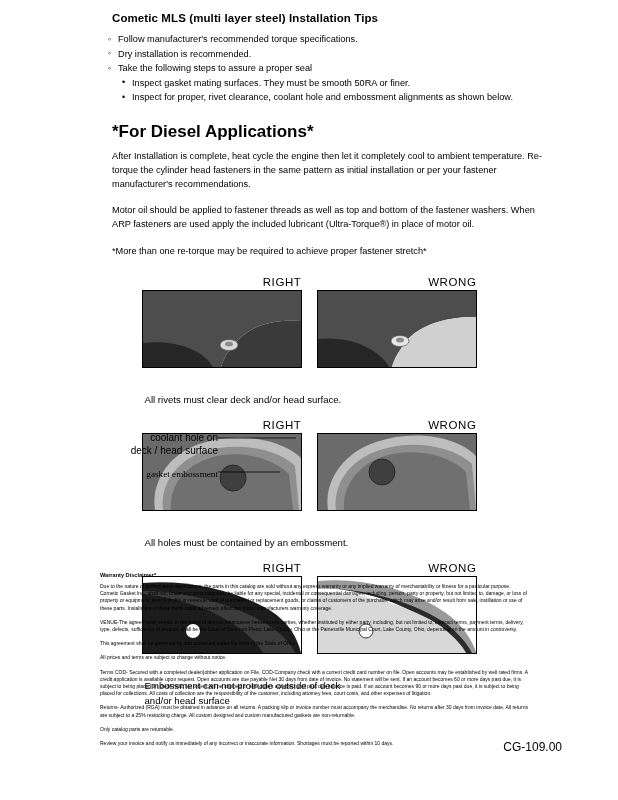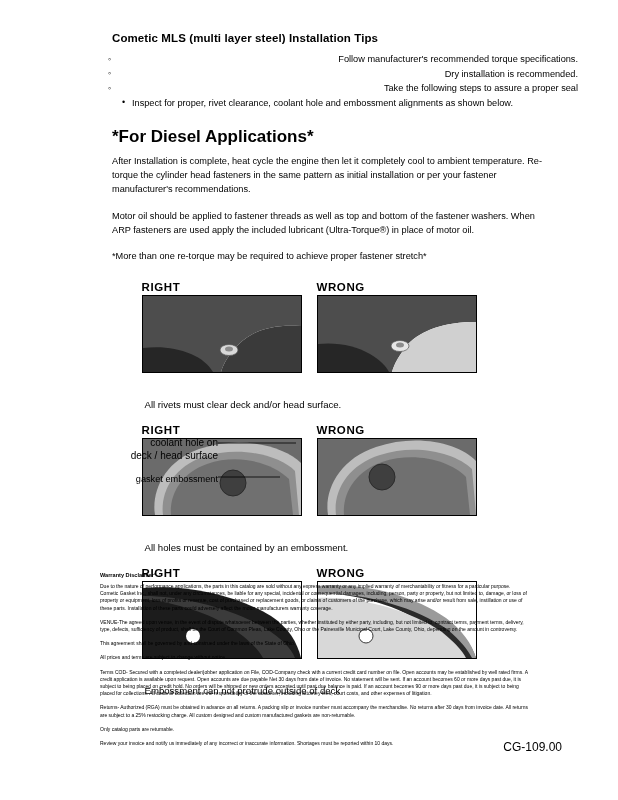--- a/index.html
+++ b/index.html
@@ -13,39 +13,38 @@
     font-family: "Liberation Sans", sans-serif;
     color: #000000;
     position: relative;
     overflow: hidden;
   }
   .page {
     position: relative;
     width: 618px;
     height: 776px;
     box-sizing: border-box;
-    padding: 32px 40px 0 40px;
+    padding: 12px 40px 0 40px;
   }
   h1.title {
     font-size: 11.5px;
     font-weight: bold;
     margin: 0 0 8px 72px;
     letter-spacing: 0.1px;
   }
   ul.bullets {
     list-style: none;
     margin: 0 0 0 68px;
     padding: 0;
     font-size: 9.2px;
     line-height: 14.5px;
   }
   ul.bullets > li {
     position: relative;
     padding-left: 10px;
-    text-align: right;
   }
   ul.bullets > li::before {
     content: "\25E6";
     position: absolute;
     left: 0;
     top: -0.5px;
     font-size: 9px;
   }
   ul.sub {
     list-style: none;
@@ -87,23 +86,23 @@
   }
   .fig-row {
     display: flex;
     justify-content: center;
     gap: 15px;
   }
   .fig-col {
     width: 160px;
   }
   .fig-label {
-    text-align: left;
+    text-align: right;
     font-size: 11.5px;
-    font-weight: bold;
+    font-weight: normal;
     letter-spacing: 0.6px;
     margin-bottom: 2px;
   }
   .fig-box {
     width: 160px;
     height: 78px;
     border: 1px solid #000;
     box-sizing: border-box;
     position: relative;
     overflow: hidden;
@@ -159,20 +158,21 @@
 <div class="page">
 
   <h1 class="title">Cometic MLS (multi layer steel) Installation Tips</h1>
 
   <ul class="bullets">
     <li>Follow manufacturer's recommended torque specifications.</li>
     <li>Dry installation is recommended.</li>
     <li>Take the following steps to assure a proper seal</li>
   </ul>
   <ul class="sub" style="margin-left:82px;">
+    <li>Inspect gasket mating surfaces.  They must be smooth 50RA or finer.</li>
     <li>Inspect for proper, rivet clearance, coolant hole and embossment alignments as shown below.</li>
   </ul>
 
   <h2 class="subhead">*For Diesel Applications*</h2>
   <p class="body">After Installation is complete, heat cycle the engine then let it completely cool to ambient temperature. Re-torque the cylinder head fasteners in the same pattern as initial installation or per your fastener manufacturer's recommendations.</p>
   <p class="body">Motor oil should be applied to fastener threads as well as top and bottom of the fastener washers. When ARP fasteners are used apply the included lubricant (Ultra-Torque®) in place of motor oil.</p>
   <p class="body last">*More than one re-torque may be required to achieve proper fastener stretch*</p>
 
   <div class="figures">
 
@@ -244,21 +244,21 @@
       <div class="caption-wrap">
         <div class="caption-inner">
           <div class="fig-caption">All holes must be contained by an embossment.</div>
         </div>
       </div>
 
       <div style="position:absolute; left:-22px; top:12px; width:200px; text-align:right; font-size:10px; line-height:13px;">
         <div>coolant hole on</div>
         <div>deck / head surface</div>
       </div>
-      <div style="position:absolute; left:-22px; top:50px; width:200px; text-align:right; font-size:9.2px;">gasket embossment</div>
+      <div style="position:absolute; left:-22px; top:50px; width:200px; text-align:right; font-size:9.2px;font-family:Liberation Serif, serif;">gasket embossment</div>
       <svg style="position:absolute; left:178px; top:0px;" width="130" height="76">
         <line x1="0" y1="19" x2="78" y2="19" stroke="#000" stroke-width="0.8"></line>
         <line x1="0" y1="53" x2="62" y2="53" stroke="#000" stroke-width="0.8"></line>
       </svg>
     </div>
 
     <div class="group">
       <div class="fig-row">
         <div class="fig-col">
           <div class="fig-label">RIGHT</div>
@@ -280,20 +280,21 @@
               <path d="M0,12 C42,10 96,24 130,48 C142,58 150,68 154,76 L158,76 C154,62 144,48 128,36 C94,12 42,0 0,4 Z" fill="#9a9a9a"></path>
               <path d="M0,16 C40,14 92,28 124,50 C136,60 144,68 148,76 L0,76 Z" fill="#d8d8d8"></path>
               <circle cx="48" cy="54" r="7" fill="#ffffff" stroke="#3a3a3a" stroke-width="1"></circle>
             </svg>
           </div>
         </div>
       </div>
       <div class="caption-wrap">
         <div class="caption-inner">
           <div class="fig-caption">Embossment can not protrude outside of deck</div>
+          <div class="fig-caption">and/or head surface</div>
         </div>
       </div>
     </div>
 
   </div>
 
   <div class="warranty">
     <h3>Warranty Disclaimer*</h3>
     <p>Due to the nature of performance applications, the parts in this catalog are sold without any express warranty or any implied warranty of merchantability or fitness for a particular purpose.  Cometic Gasket Inc., shall not, under any circumstances, be liable for any special, incidental or consequential damages, including, person, party or property, but not limited to, damage, or loss of property or equipment, loss of profits or revenue, cost of purchased or replacement goods, or claims of customers of the purchase, which may arise and/or result from sale, instillation or use of these parts.  Installation of these parts could adversely affect the motor manufacturers warranty coverage.</p>
     <p>VENUE-The agreed upon venue, in the event of dispute whatsoever between the parties, whether instituted by either party, including, but not limited to, contract terms, payment terms, delivery, type, defects, sufficiency of product, shall be the Court of Common Pleas, Lake County, Ohio or the Painesville Municipal Court, Lake County, Ohio, depending on the amount in controversy.</p>

